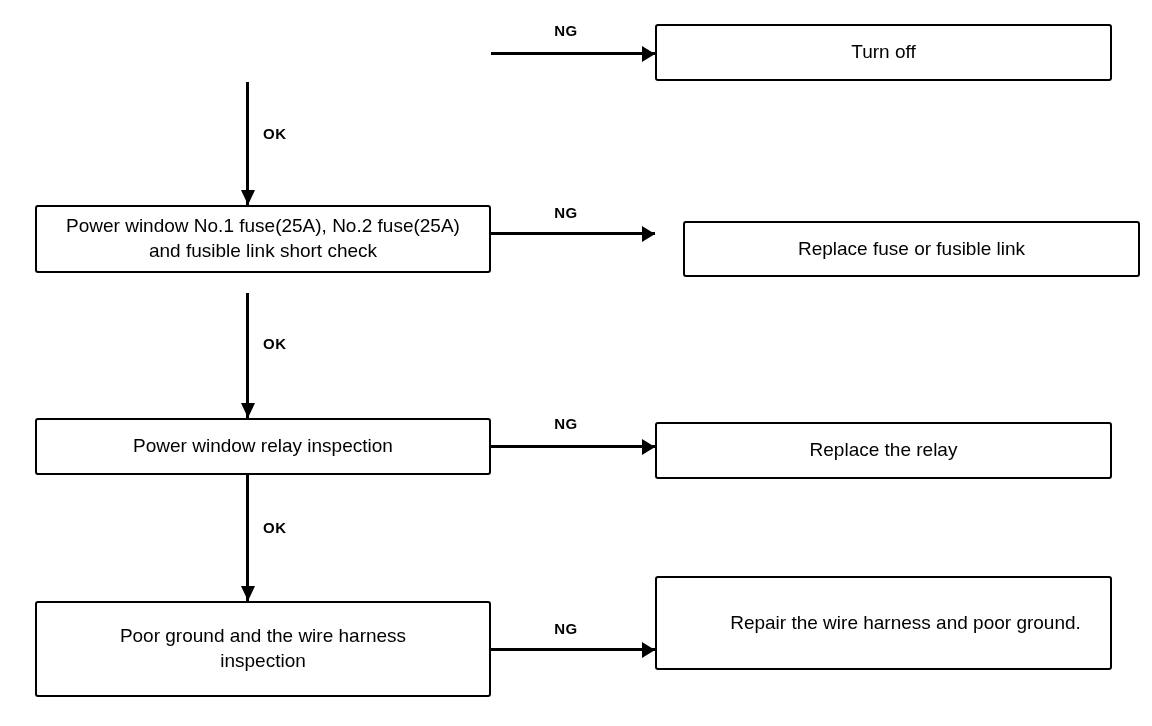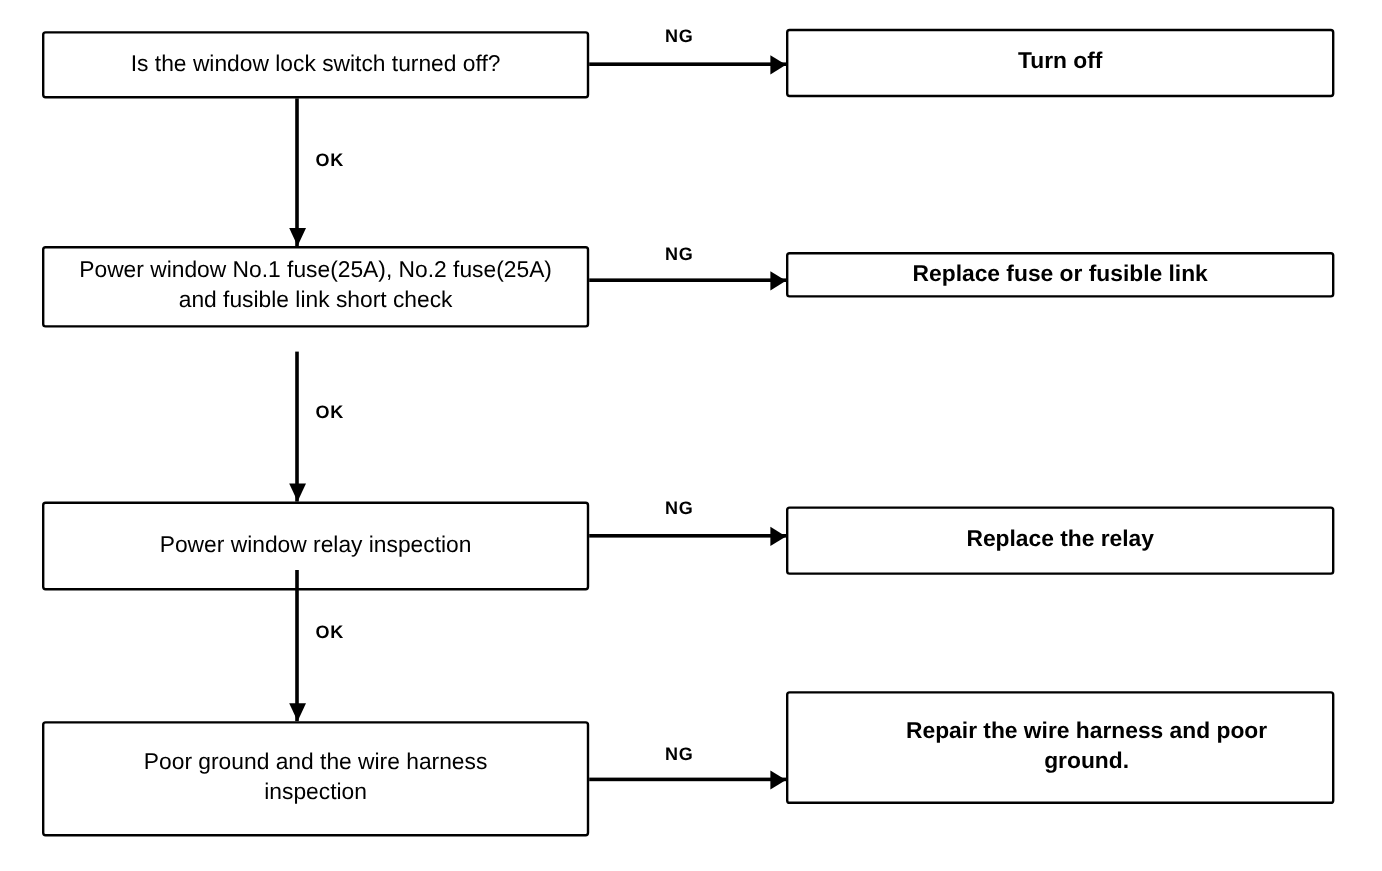--- a/index.html
+++ b/index.html
@@ -23,21 +23,21 @@
     background: #ffffff;
     display: flex;
     align-items: center;
     justify-content: center;
     text-align: center;
     box-sizing: border-box;
     font-size: 19px;
     line-height: 1.3;
   }
   .box-left  { left: 35px;  width: 456px; }
-  .box-right { left: 655px; width: 457px; font-weight: bold; }
+  .box-right { left: 655px; width: 457px; }
   .box .txt { display: inline-block; padding: 0 8px; }
 
   .lbl {
     position: absolute;
     font-weight: bold;
     font-size: 15px;
     letter-spacing: 0.5px;
   }
   .ng-lbl { width: 60px; text-align: center; }
 
@@ -77,22 +77,22 @@
     width: 0; height: 0;
     border-top: 15px solid #000000;
     border-left: 7px solid transparent;
     border-right: 7px solid transparent;
   }
 
   
   #step1 { top: 26px;  height: 56px; }
   #act1  { top: 24px;  height: 57px; }
   #step2 { top: 205px; height: 68px; }
-  #act2  { top: 210px; height: 38px; }
-  #step3 { top: 418px; height: 74px; }
+  #act2  { top: 221px; height: 56px; margin-left: 28px; }
+  #step3 { top: 418px; height: 57px; }
   #act3  { top: 422px; height: 57px; }
   #step4 { top: 601px; height: 96px; justify-content: center; }
   #act4  { top: 576px; height: 94px; padding-left: 44px; }
 
   #step2 .txt { max-width: 400px; }
   #step4 .txt { max-width: 290px; }
   #act4  .txt { max-width: 355px; }
 
   #h1 { top: 52px; }
   #h2 { top: 232px; }
@@ -110,23 +110,20 @@
 
   #ok1 { left: 263px; top: 125px; }
   #ok2 { left: 263px; top: 335px; }
   #ok3 { left: 263px; top: 519px; }
 </style>
 </head>
 <body>
 
 <div class="canvas">
 
-  <div class="box box-left" id="step1">
-    <span class="txt">Is the window lock switch turned off?</span>
-  </div>
   <div class="lbl ng-lbl" id="ng1">NG</div>
   <div class="hline" id="h1"></div>
   <div class="box box-right" id="act1">
     <span class="txt">Turn off</span>
   </div>
   <div class="vline" id="v1"></div>
   <div class="lbl" id="ok1">OK</div>
 
   <div class="box box-left" id="step2">
     <span class="txt">Power window No.1 fuse(25A), No.2 fuse(25A) and fusible link short check</span>

